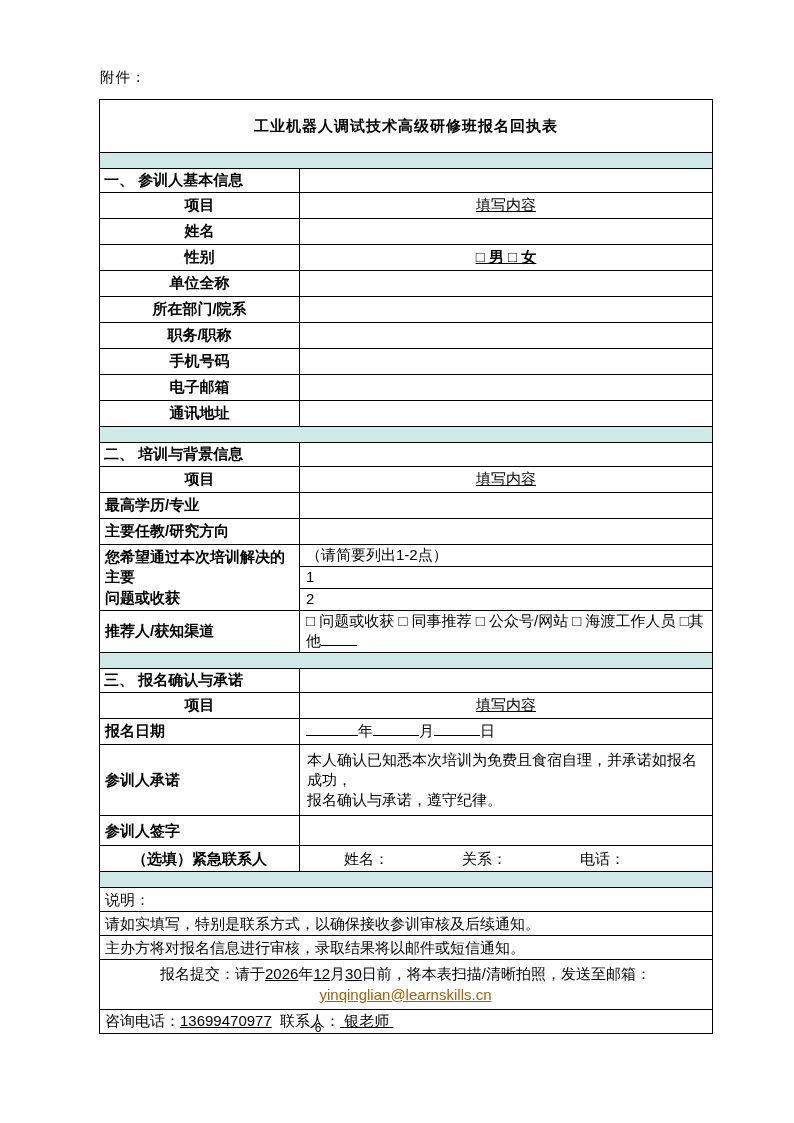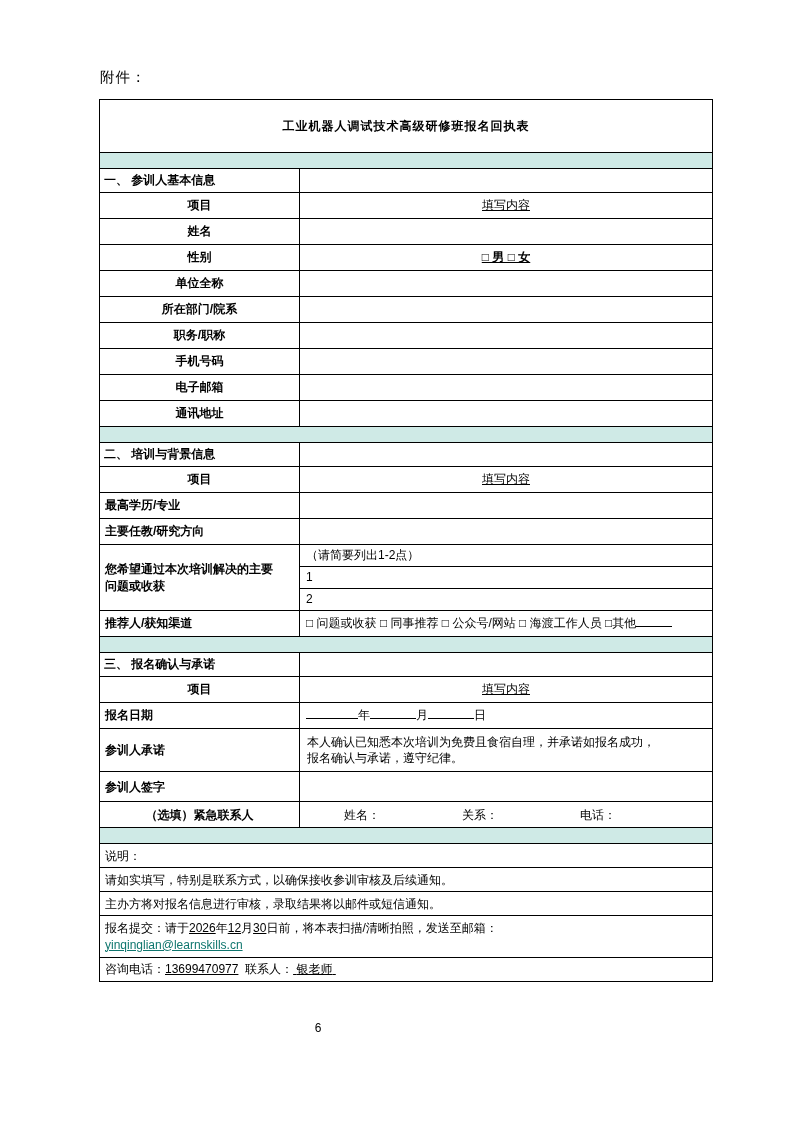--- a/index.html
+++ b/index.html
@@ -35,21 +35,21 @@
   }
   table.form {
     border-collapse: collapse;
     width: 613px;
     table-layout: fixed;
   }
   table.form td {
     border: 1px solid #000000;
     padding: 0;
     vertical-align: middle;
-    font-size: 12px;
+    font-size: 15px;
     line-height: 1.35;
   }
   .title-cell {
     text-align: center;
     font-size: 19px;
     font-weight: bold;
     letter-spacing: 1px;
     height: 44px;
     padding: 4px 0 !important;
   }
@@ -311,26 +311,26 @@
       <tr class="note-row">
         <td colspan="2">说明：</td>
       </tr>
       <tr class="note-row">
         <td colspan="2">请如实填写，特别是联系方式，以确保接收参训审核及后续通知。</td>
       </tr>
       <tr class="note-row">
         <td colspan="2">主办方将对报名信息进行审核，录取结果将以邮件或短信通知。</td>
       </tr>
       <tr>
-        <td colspan="2" class="multi" style="padding-left:5px !important;">
+        <td colspan="2" class="multi" style="padding-left:5px !important;text-align:center;">
           <div>
             <span>报名提交：请于</span><span class="underline">2026</span><span>年</span><span class="underline">12</span><span>月</span><span class="underline">30</span><span>日前，将本表扫描/清晰拍照，发送至邮箱：</span>
           </div>
           <div>
-            <span class="underline" style="color:#0f766e;">yinqinglian@learnskills.cn</span>
+            <span class="underline" style="color:#a16207;">yinqinglian@learnskills.cn</span>
           </div>
         </td>
       </tr>
       <tr class="note-row">
         <td colspan="2">
           <span>咨询电话：</span><span class="underline">13699470977</span><span>&nbsp;&nbsp;</span><span>联系人：</span><span class="underline">&nbsp;</span><span class="underline">银老师</span><span class="underline">&nbsp;</span>
         </td>
       </tr>
     </tbody>
       </table>

